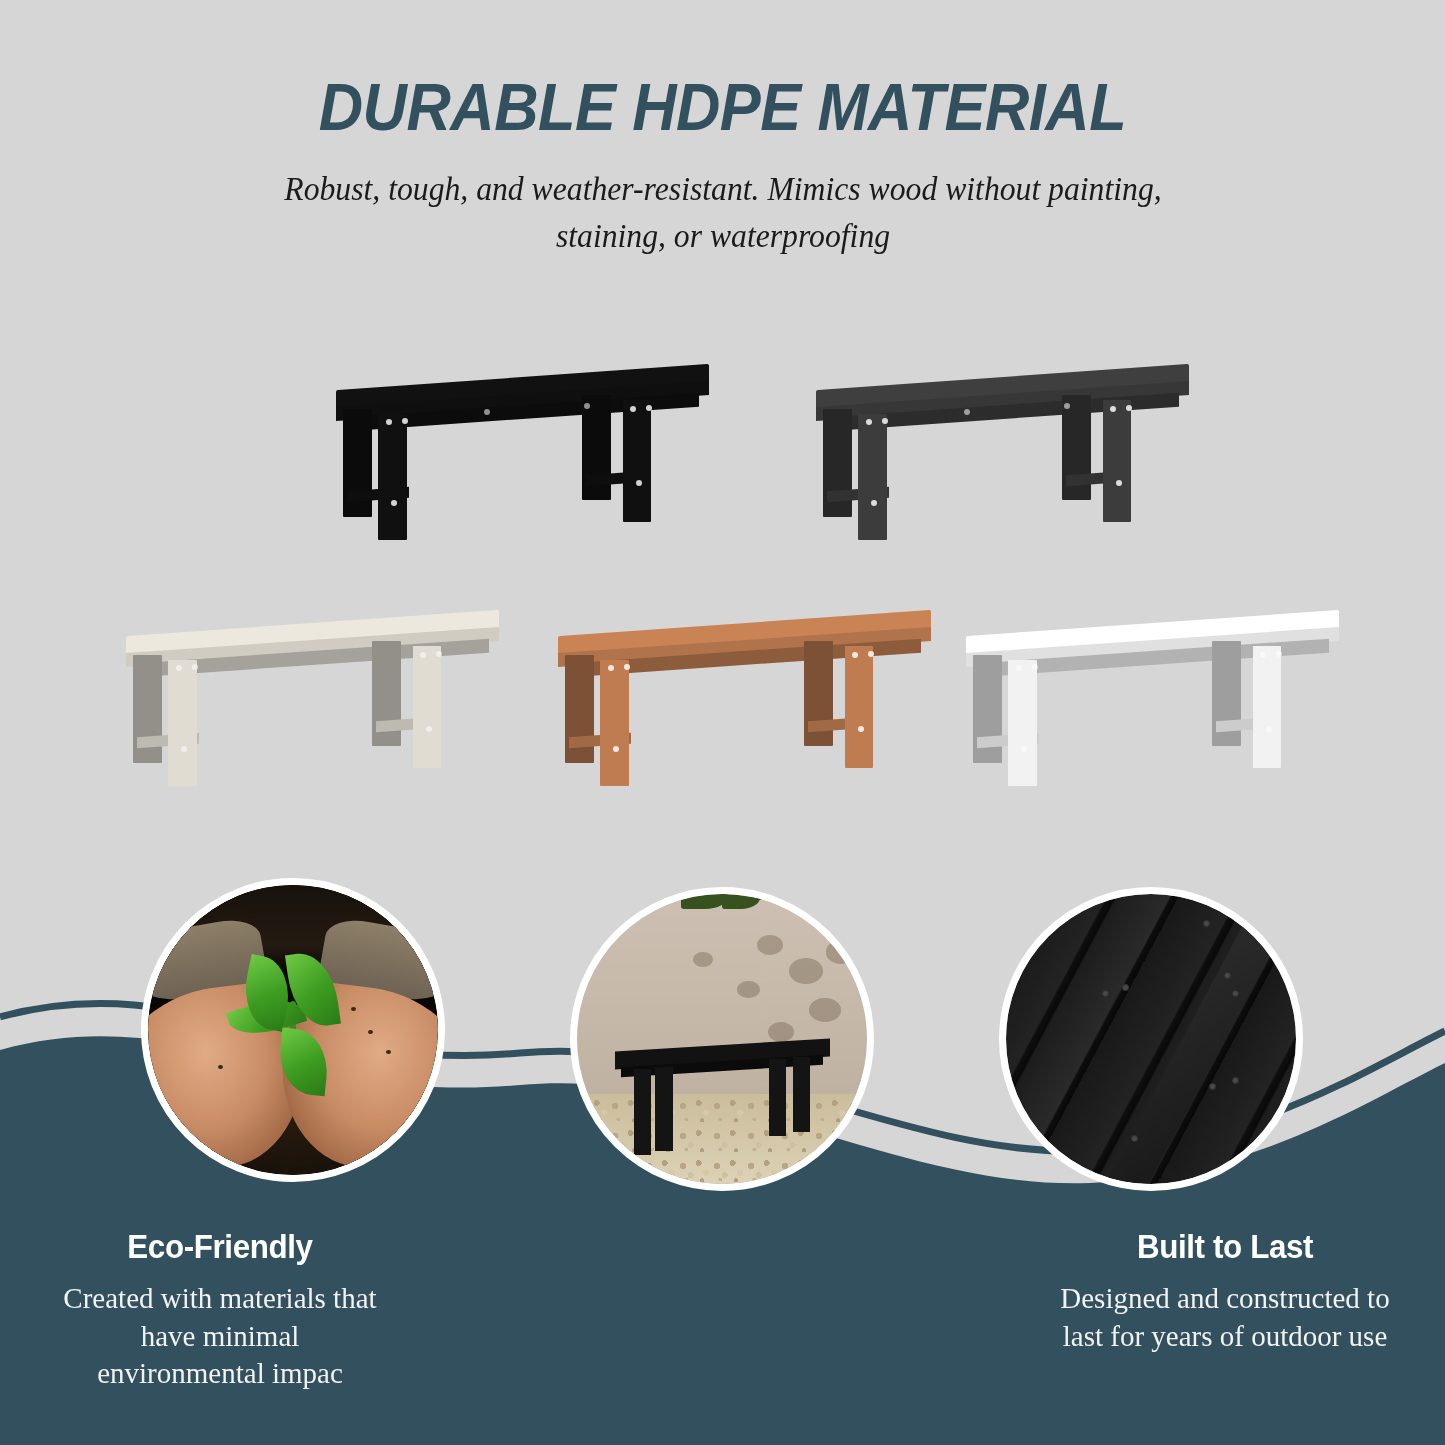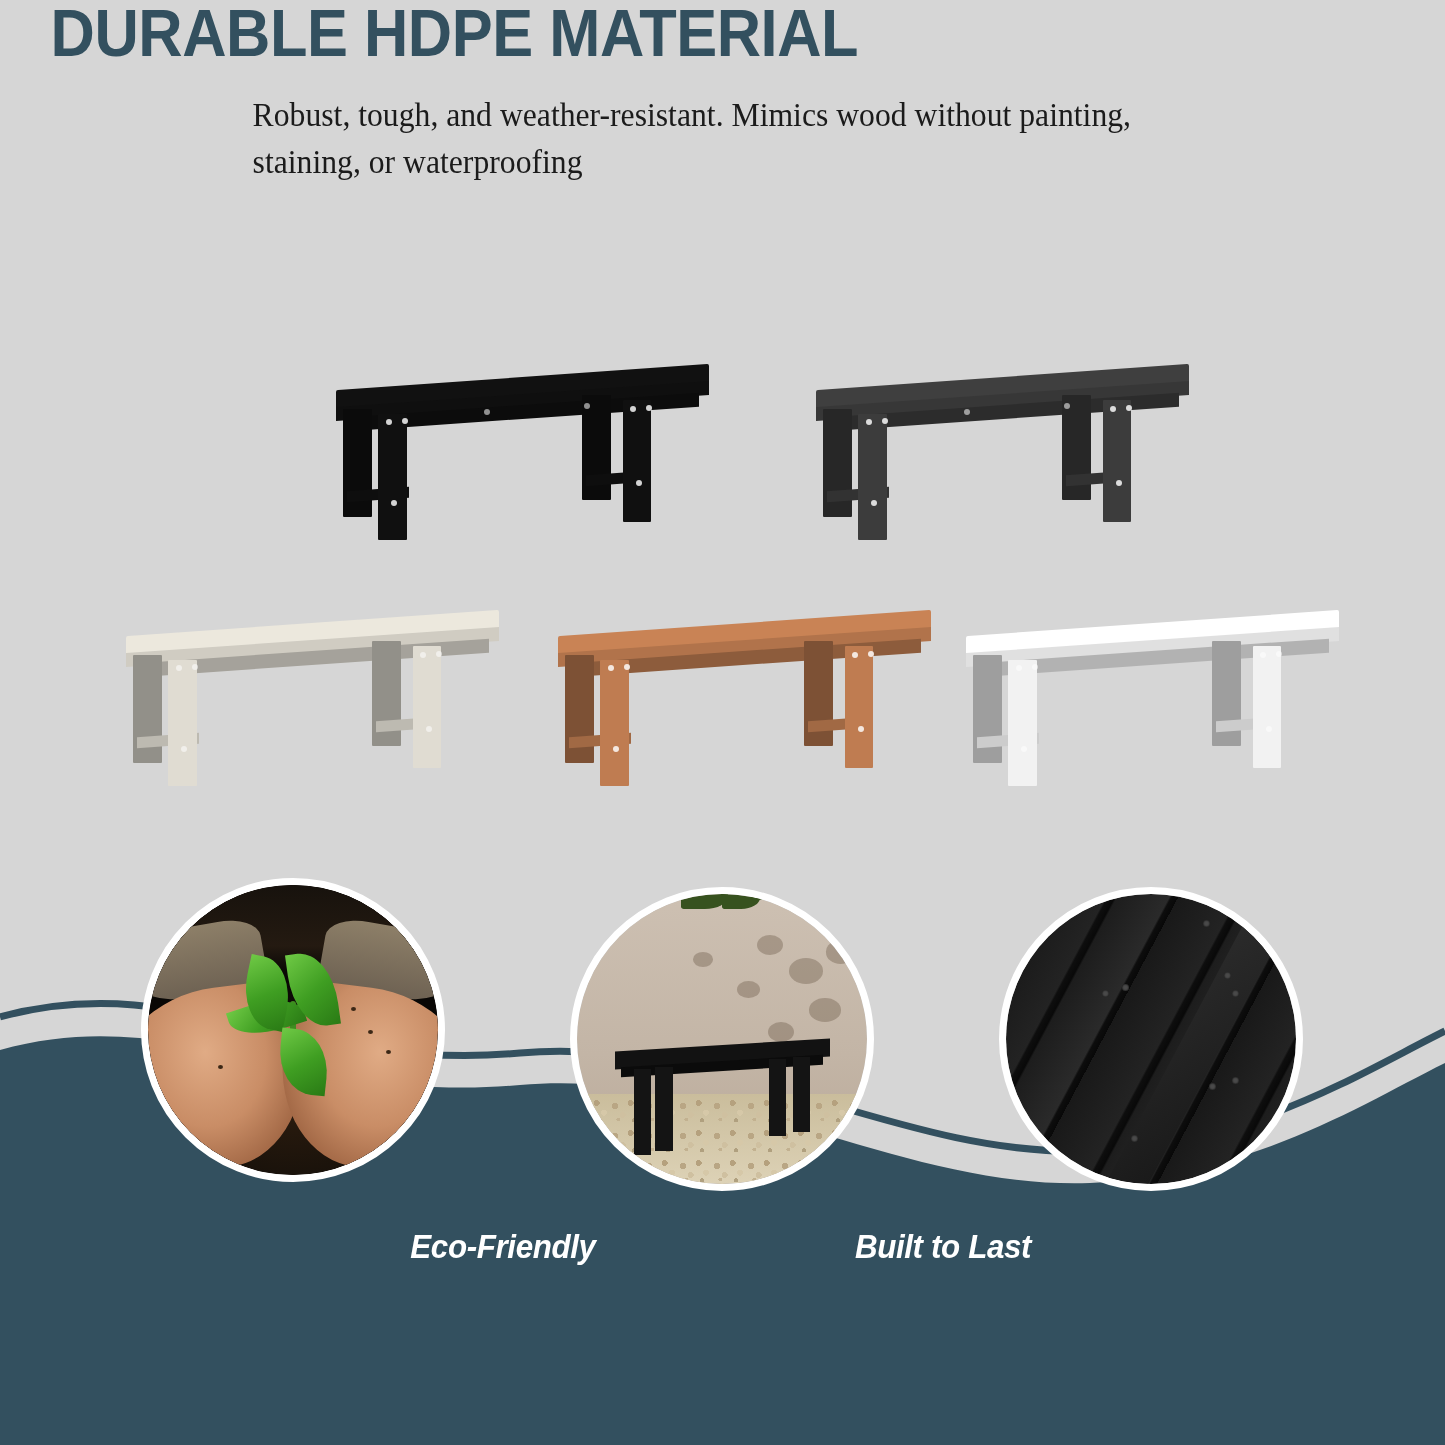--- a/index.html
+++ b/index.html
@@ -12,21 +12,23 @@
     background: #d6d6d6;
     font-family: "Liberation Sans", sans-serif;
     overflow: hidden;
     position: relative;
   }
 
   
   .header {
     position: absolute;
     top: 0; left: 0; right: 0;
-    text-align: left;
+    text-align: center;
+    padding-top: 74px;
+    font-style: italic;
   }
   .title {
     font-family: "Liberation Sans", sans-serif;
     font-size: 66px;
     font-weight: bold;
     color: #33505f;
     letter-spacing: -0.5px;
     line-height: 1;
     margin: 0;
     transform: scaleX(0.93);
@@ -254,22 +256,21 @@
     border-radius: 50%;
     background: #4a4a4a;
     box-shadow: inset 0 0 2px #000;
   }
 
   
   .features {
     position: absolute;
     top: 1228px; left: 0; right: 0;
     display: flex;
-    justify-content: center;
-    font-style: italic;
+    justify-content: space-between;
   }
   .feature {
     width: 440px;
     text-align: center;
     padding: 0 14px;
     box-sizing: border-box;
   }
   .feature h3 {
     font-family: "Liberation Sans", sans-serif;
     font-size: 33px;
@@ -473,17 +474,19 @@
       <span class="ph-screw" style="left:70%; top:65%"></span>
       <span class="ph-screw" style="left:78%; top:63%"></span>
       <span class="ph-screw" style="left:43%; top:83%"></span>
     </div>
   </div>
 </div>
 
 <div class="features">
   <div class="feature">
     <h3>Eco-Friendly</h3>
+    <p>Created with materials that have minimal environmental impac</p>
   </div>
   <div class="feature">
     <h3>Built to Last</h3>
+    <p>Designed and constructed to last for years of outdoor use</p>
   </div>
 </div>
 
 </body></html>

